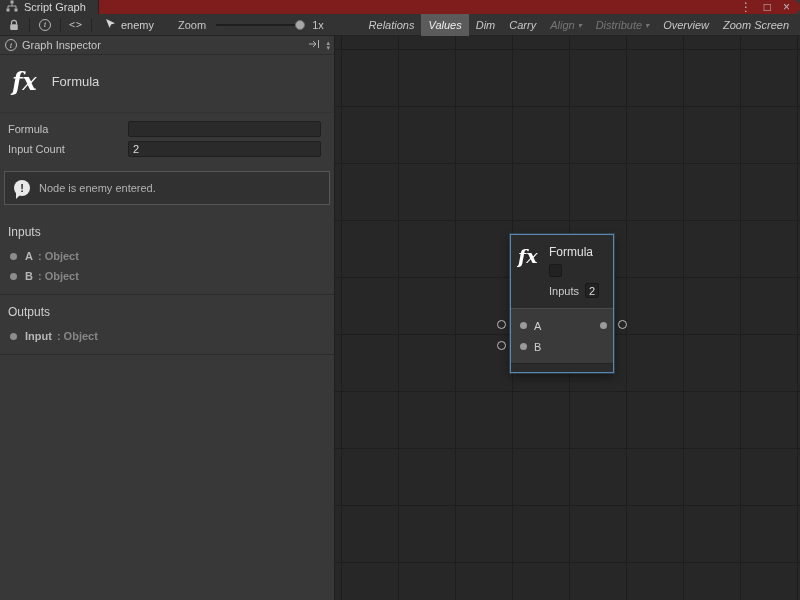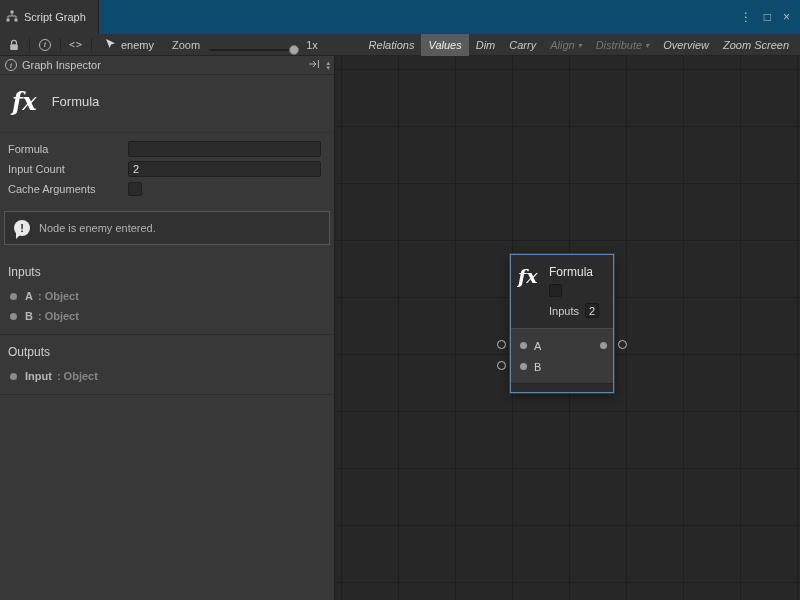--- a/index.html
+++ b/index.html
@@ -4,38 +4,38 @@
 <style>
   * { margin:0; padding:0; box-sizing:border-box; }
   html,body { width:800px; height:600px; overflow:hidden; }
   body {
     font-family:"Liberation Sans", sans-serif;
     font-size:11px; color:#c8c8c8; background:#383838;
   }
   .window { width:800px; height:600px; display:flex; flex-direction:column; }
 
   
-  .tabstrip { height:34px; background:#0c4a6e; display:flex; align-items:stretch; flex:none; }
+  .tabstrip { height:14px; background:#7f1d1d; display:flex; align-items:stretch; flex:none;border-radius:10px; }
   .tab { background:#333333; display:flex; align-items:center; gap:6px; padding:0 12px 0 6px;
          border-right:1px solid #222; color:#d8d8d8; }
   .tabstrip .spacer { flex:1; }
   .win-controls { display:flex; align-items:center; gap:12px; padding-right:10px; color:#bdbdbd; font-size:12px; }
   .win-controls span { cursor:default; }
 
   
   .toolbar { height:22px; background:#333333; border-bottom:1px solid #232323;
              display:flex; align-items:center; padding:0 4px; flex:none; }
   .tb-icon { display:flex; align-items:center; justify-content:center; width:20px; height:18px; color:#c0c0c0; }
   .tb-sep { width:1px; height:14px; background:#252525; margin:0 5px; }
   .info-circle { width:12px; height:12px; border:1px solid #b5b5b5; border-radius:50%;
                  display:flex; align-items:center; justify-content:center; font-size:8px;
                  font-family:"DejaVu Serif",serif; font-style:italic; color:#c8c8c8; }
   .code-glyph { font-family:"DejaVu Sans Mono",monospace; font-size:10px; letter-spacing:1px; }
   .graph-ref { display:flex; align-items:center; gap:5px; margin:0 10px 0 8px; color:#cfcfcf; }
-  .zoom-group { display:flex; align-items:flex-end; gap:10px; margin-left:8px; color:#c4c4c4; }
+  .zoom-group { display:flex; align-items:center; gap:10px; margin-left:14px; color:#c4c4c4; }
   .zoom-track { position:relative; width:86px; height:2px; background:#1e1e1e; border-radius:1px; }
   .zoom-knob { position:absolute; right:-3px; top:-4px; width:10px; height:10px; border-radius:50%;
                background:#a8a8a8; border:1px solid #6e6e6e; }
   .tb-buttons { margin-left:auto; display:flex; align-items:center; height:100%; }
   .tb-btn { padding:0 7px; height:22px; display:flex; align-items:center; gap:3px; color:#c8c8c8;font-style:italic; }
   .tb-btn.active { background:#5b5b5b; color:#eeeeee; }
   .tb-btn.disabled { color:#767676; }
   .dd-arrow { font-size:8px; position:relative; top:1px; }
 
   
@@ -218,24 +218,20 @@
 
       <div class="fields">
         <div class="field-row">
           <span class="field-label">Formula</span>
           <input class="field-input" type="text" value="" style="">
         </div>
         <div class="field-row">
           <span class="field-label">Input Count</span>
           <input class="field-input" type="text" value="2" style="">
         </div>
-        <div class="field-row">
-          <span class="field-label">Cache Arguments</span>
-          <span class="checkbox"></span>
-        </div>
       </div>
 
       <div class="warning">
         <span class="warn-icon">!</span>
         <span>Node is enemy entered.</span>
       </div>
 
       <div class="section">
         <div class="section-h">Inputs</div>
         <div class="pin-row">

